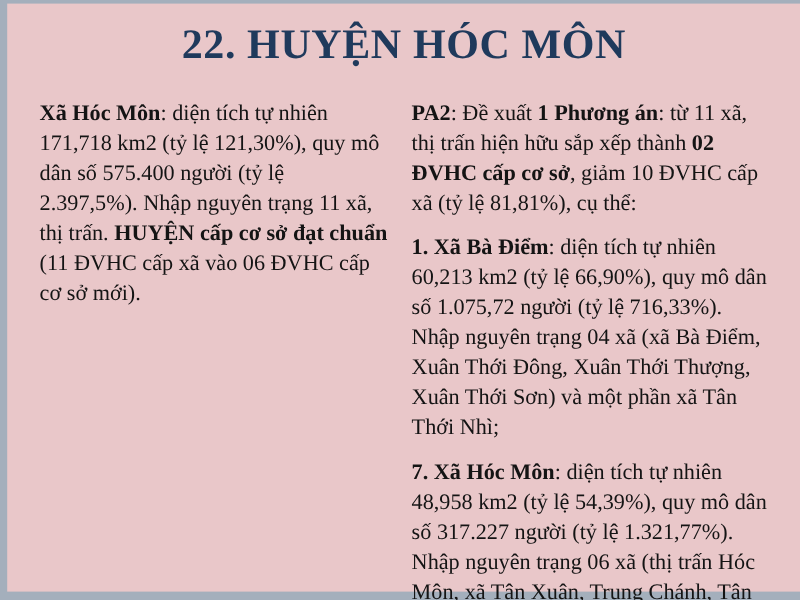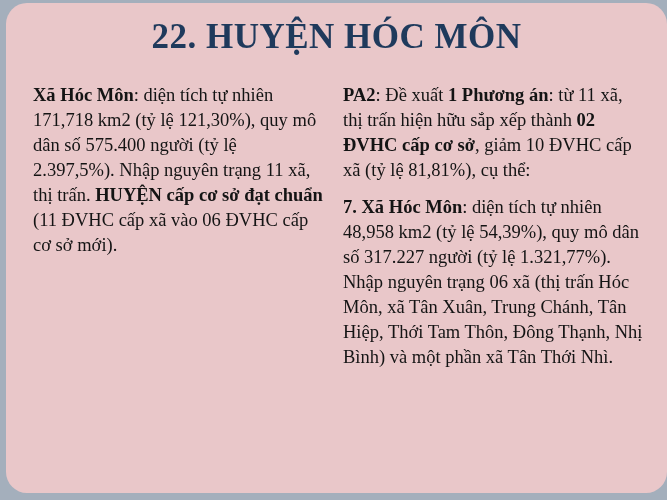--- a/index.html
+++ b/index.html
@@ -13,21 +13,20 @@
     width: 667px; height: 500px;
     overflow: hidden;
     background: var(--frame);
     font-family: "Liberation Serif", "DejaVu Serif", serif;
   }
   .slide {
     position: absolute;
     left: 6px; top: 3px;
     width: 661px; height: 490px;
     background: var(--bg);
-    border-radius: 21px;
   }
   .slide-title {
     margin-top: 14px;
     text-align: center;
     font-size: 35px;
     font-weight: bold;
     letter-spacing: 0.5px;
     color: var(--title);
   }
   .columns {
@@ -46,16 +45,17 @@
 <body>
 
 <div class="slide">
   <div class="slide-title">22. HUYỆN HÓC MÔN</div>
   <div class="columns">
     <div class="col col-left">
         <p><b>Xã Hóc Môn</b><span>: diện tích tự nhiên 171,718 km2 (tỷ lệ 121,30%), quy mô dân số 575.400 người (tỷ lệ 2.397,5%). Nhập nguyên trạng 11 xã, thị trấn. </span><b>HUYỆN cấp cơ sở đạt chuẩn</b><span> (11 ĐVHC cấp xã vào 06 ĐVHC cấp cơ sở mới).</span></p>
       </div>
     <div class="col col-right">
         <p><b>PA2</b><span>: Đề xuất </span><b>1 Phương án</b><span>: từ 11 xã, thị trấn hiện hữu sắp xếp thành </span><b>02 ĐVHC cấp cơ sở</b><span>, giảm 10 ĐVHC cấp xã (tỷ lệ 81,81%), cụ thể:</span></p>
+        <p><b>1. Xã Bà Điểm</b><span>: diện tích tự nhiên 60,213 km2 (tỷ lệ 66,90%), quy mô dân số 1.075,72 người (tỷ lệ 716,33%). Nhập nguyên trạng 04 xã (xã Bà Điểm, Xuân Thới Đông, Xuân Thới Thượng, Xuân Thới Sơn) và một phần xã Tân Thới Nhì;</span></p>
         <p><b>7. Xã Hóc Môn</b><span>: diện tích tự nhiên 48,958 km2 (tỷ lệ 54,39%), quy mô dân số 317.227 người (tỷ lệ 1.321,77%). Nhập nguyên trạng 06 xã (thị trấn Hóc Môn, xã Tân Xuân, Trung Chánh, Tân Hiệp, Thới Tam Thôn, Đông Thạnh, Nhị Bình) và một phần xã Tân Thới Nhì. </span></p>
       </div>
   </div>
 </div>
 
 </body></html>

